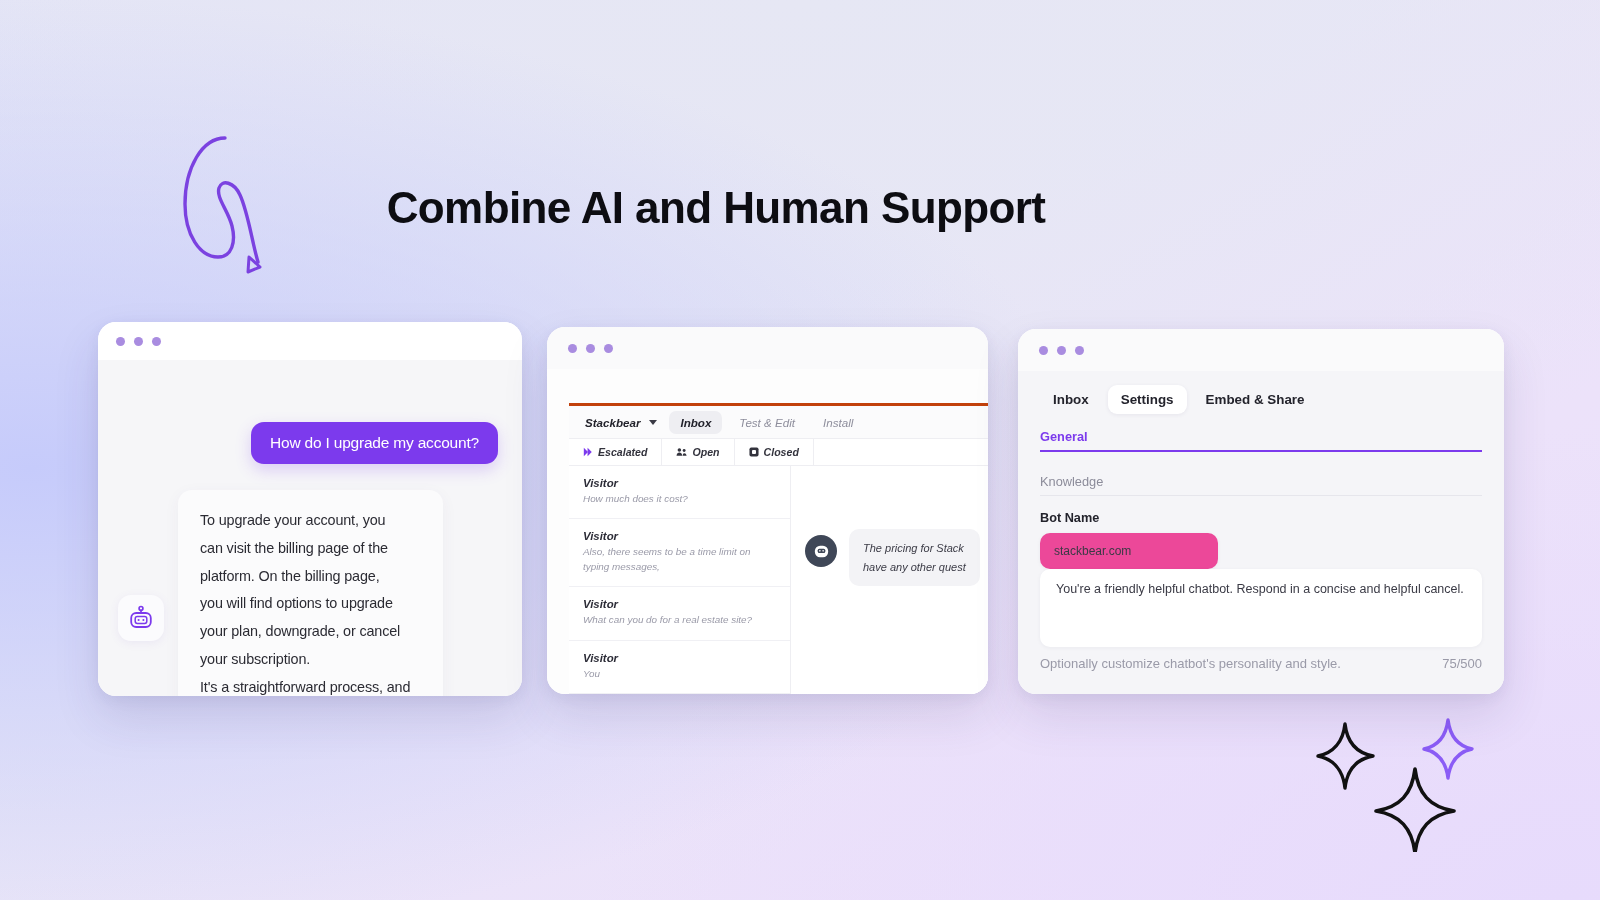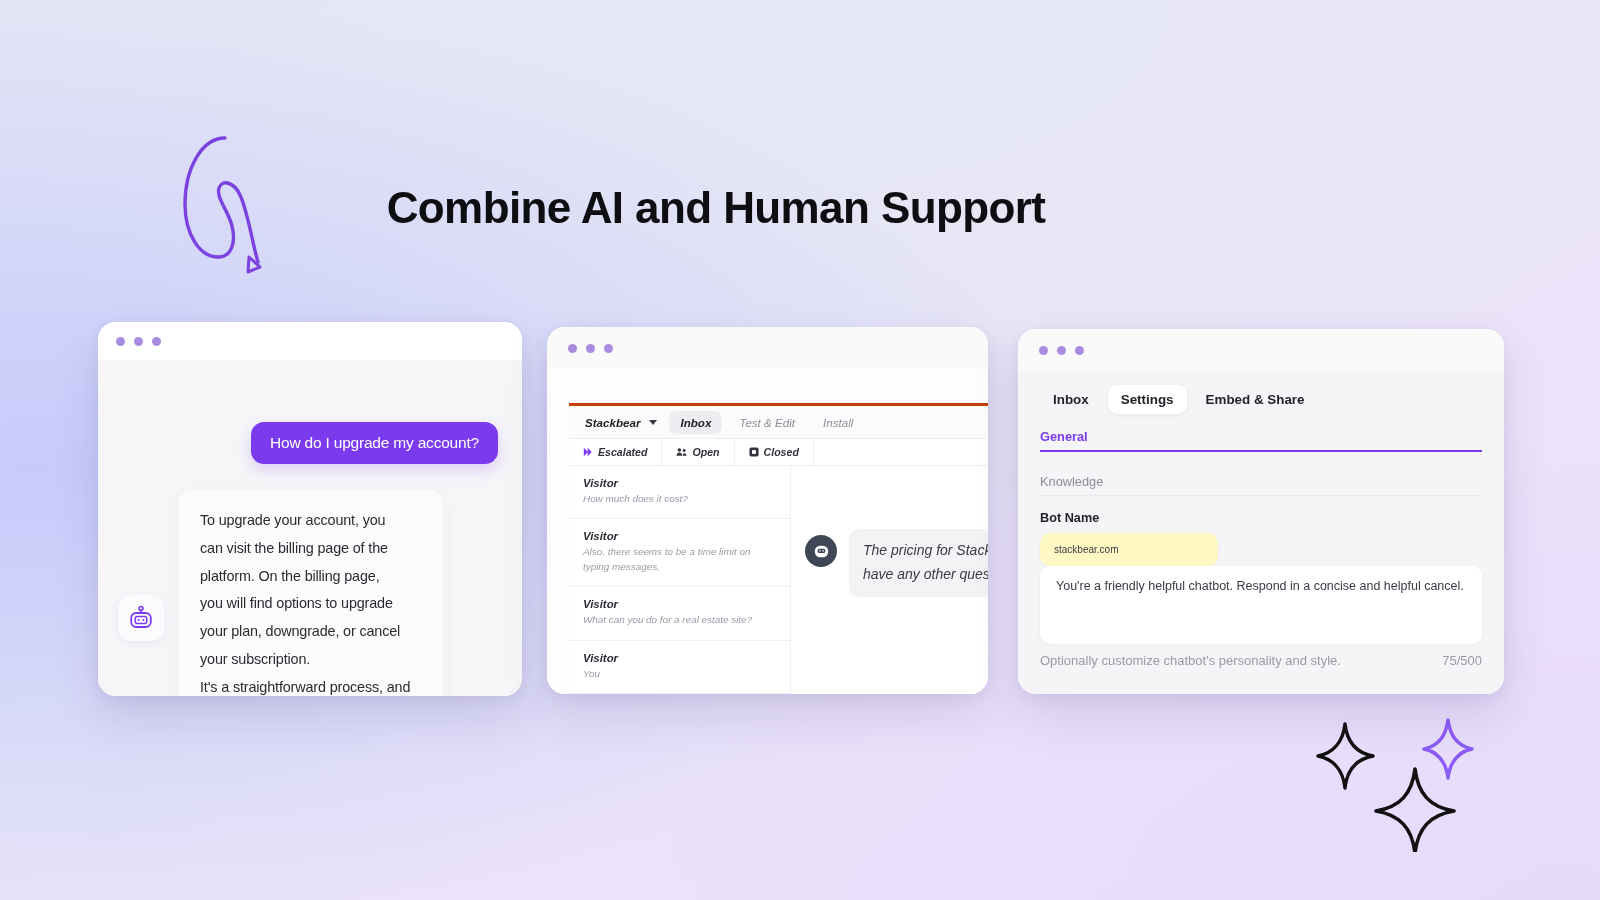--- a/index.html
+++ b/index.html
@@ -68,35 +68,35 @@
   .panes2 { display:flex; height:calc(100% - 60px); }
   .list2 { width:222px; border-right:1px solid #eeeef2; }
   .conv { padding:11px 14px 12px; border-bottom:1px solid #f0f0f4; }
   .conv-name { font-size:11.4px; font-weight:700; color:#2c2c37; margin-bottom:3px; }
   .conv-msg { font-size:9.9px; line-height:1.46; color:#9a9aa8; }
   .thread2 { flex:1; position:relative; background:#fff; }
   .thread-row { position:absolute; left:14px; top:63px; display:flex; align-items:flex-start; gap:12px; }
   .bot-av2 { width:32px; height:32px; border-radius:50%; background:#3f4757;
              display:flex; align-items:center; justify-content:center; flex:0 0 auto; margin-top:6px; }
   .bubble2 { background:#f3f3f6; border-radius:10px; padding:10px 14px;
-             font-size:14px; line-height:1.7; color:#3b3b46; white-space:nowrap; }
+             font-size:11px; line-height:1.7; color:#3b3b46; white-space:nowrap; }
 
   
   #card3 { left:1018px; top:329px; width:486px; height:365px; }
   #card3 .titlebar { height:42px; background:#fafafb; padding-left:21px; }
   #card3 .body { background:#f5f5f8; height:323px; padding:14px 22px 0 22px; position:relative; }
   .tabs3 { display:flex; align-items:center; gap:6px; }
   .tab3 { font-size:13.4px; font-weight:700; color:#23232c; padding:7px 13px; border-radius:9px; }
   .tab3.active { background:#fff; box-shadow:0 1px 4px rgba(40,30,80,.07); }
   .subtabs3 { display:flex; gap:22px; margin-top:15px; border-bottom:1px solid #e6e6ec;flex-direction:column; }
   .stab3 { font-size:12.8px; color:#8c8c9a; padding-bottom:6px; }
   .stab3.active { color:#7c3aed; font-weight:600; border-bottom:2px solid #7c3aed; }
   .f-label { font-size:12.7px; font-weight:700; color:#23232c; margin:15px 0 8px; }
-  .f-input { width:178px; background:#fef9c3; border-radius:10px; padding:11px 14px;
-             font-size:10px; color:#3a3a45; box-shadow:0 1px 4px rgba(40,30,80,.05); }
+  .f-input { width:178px; background:#ec4899; border-radius:10px; padding:11px 14px;
+             font-size:12px; color:#3a3a45; box-shadow:0 1px 4px rgba(40,30,80,.05); }
   .f-textarea { width:100%; height:78px; background:#fff; border-radius:10px; padding:13px 16px;
                 font-size:12.5px; color:#3a3a45; box-shadow:0 1px 4px rgba(40,30,80,.05); }
   .f-foot { display:flex; justify-content:space-between; margin-top:9px;
             font-size:13px; color:#9a9aa8; }
 </style>
 </head>
 <body>
 
 <svg class="squiggle" viewBox="0 0 100 165" fill="none">
   <path d="M53 16 C30 16 13 46 13 82 C13 113 28 135 46 135 C60 135 64 120 60 104 C56 88 44 76 47 66 C50 57 62 60 68 73 C76 90 80 120 86 140" stroke="#7b42e0" stroke-width="3.4" stroke-linecap="round"></path>

